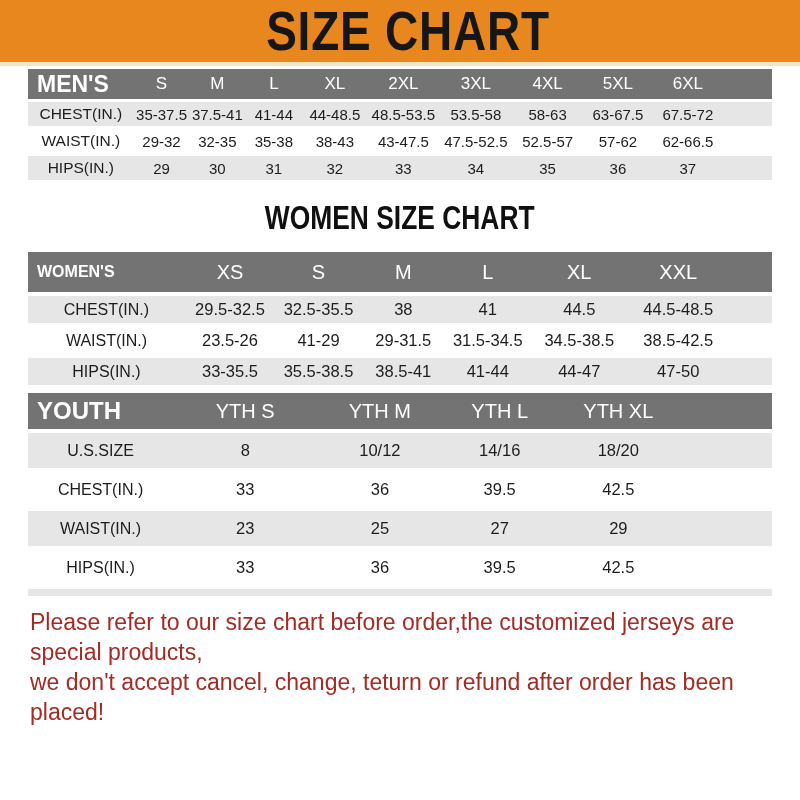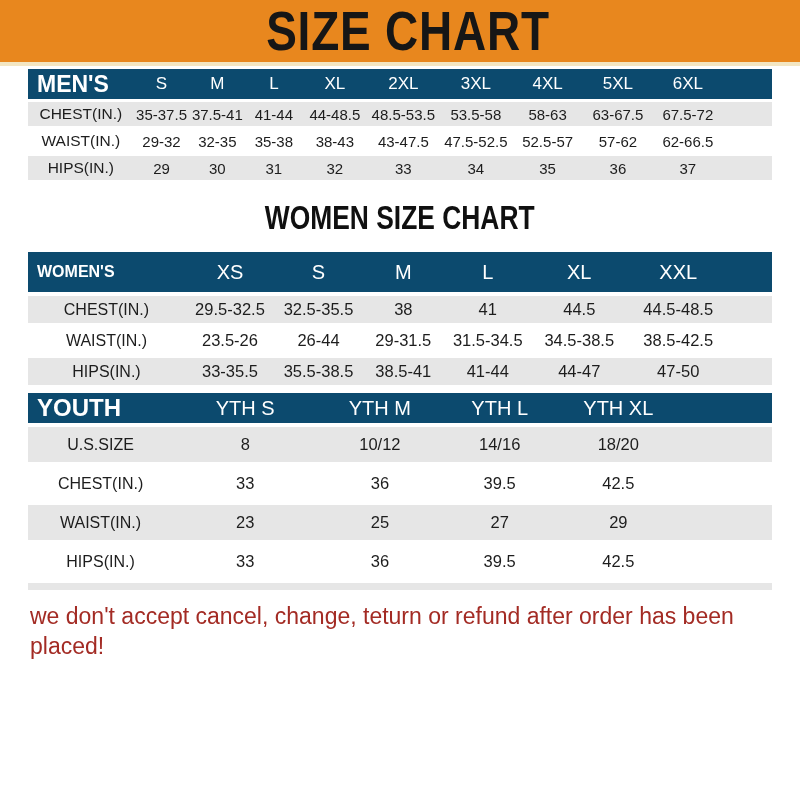--- a/index.html
+++ b/index.html
@@ -32,26 +32,26 @@
   #women-title{margin-top:17px;margin-bottom:12px;}
   #youth-title{margin-top:35px;margin-bottom:13px;}
   
   .size-table{
     width:744px;margin:0 auto;table-layout:fixed;
     border-collapse:separate;
   }
   .size-table.men{border-spacing:0 3px;}
   .size-table.women,.size-table.youth{border-spacing:0 4px;}
   .size-table thead th{
-    background:#0c4a6e;color:#ffffff;font-weight:400;
+    background:#737373;color:#ffffff;font-weight:400;
     text-align:center;padding:0;
   }
   .size-table.men   thead th{height:30px;font-size:17px;}
   .size-table.women thead th{height:40px;font-size:20px;}
-  .size-table.youth thead th{height:30px;font-size:20px;}
+  .size-table.youth thead th{height:36px;font-size:20px;}
   .size-table thead th.lbl{
     text-align:left;font-weight:800;padding-left:9px;
   }
   .size-table.men   thead th.lbl{font-size:23px;}
   .size-table.women thead th.lbl{font-size:16px;}
   .size-table.youth thead th.lbl{font-size:24px;}
   .size-table tbody td{
     background:#ffffff;color:#1d1d1d;text-align:center;
     padding:0;
   }
@@ -186,21 +186,21 @@
           <td>32.5-35.5</td>
           <td>38</td>
           <td>41</td>
           <td>44.5</td>
           <td>44.5-48.5</td>
           <td></td>
         </tr>
         <tr>
           <td class="lbl">WAIST(IN.)</td>
           <td>23.5-26</td>
-          <td>26-44</td>
+          <td>41-29</td>
           <td>29-31.5</td>
           <td>31.5-34.5</td>
           <td>34.5-38.5</td>
           <td>38.5-42.5</td>
           <td></td>
         </tr>
         <tr class="shade">
           <td class="lbl">HIPS(IN.)</td>
           <td>33-35.5</td>
           <td>35.5-38.5</td>
@@ -266,14 +266,15 @@
           <td>39.5</td>
           <td>42.5</td>
           <td></td>
         </tr>
       </tbody>
     </table>
   <div class="table-footer-strip"></div>
 </section>
 
 <footer class="disclaimer">
+  <div>Please refer to our size chart before order,the customized jerseys are special products,</div>
   <div>we don't accept cancel, change, teturn or refund after order has been placed!</div>
 </footer>
 
 </body></html>

